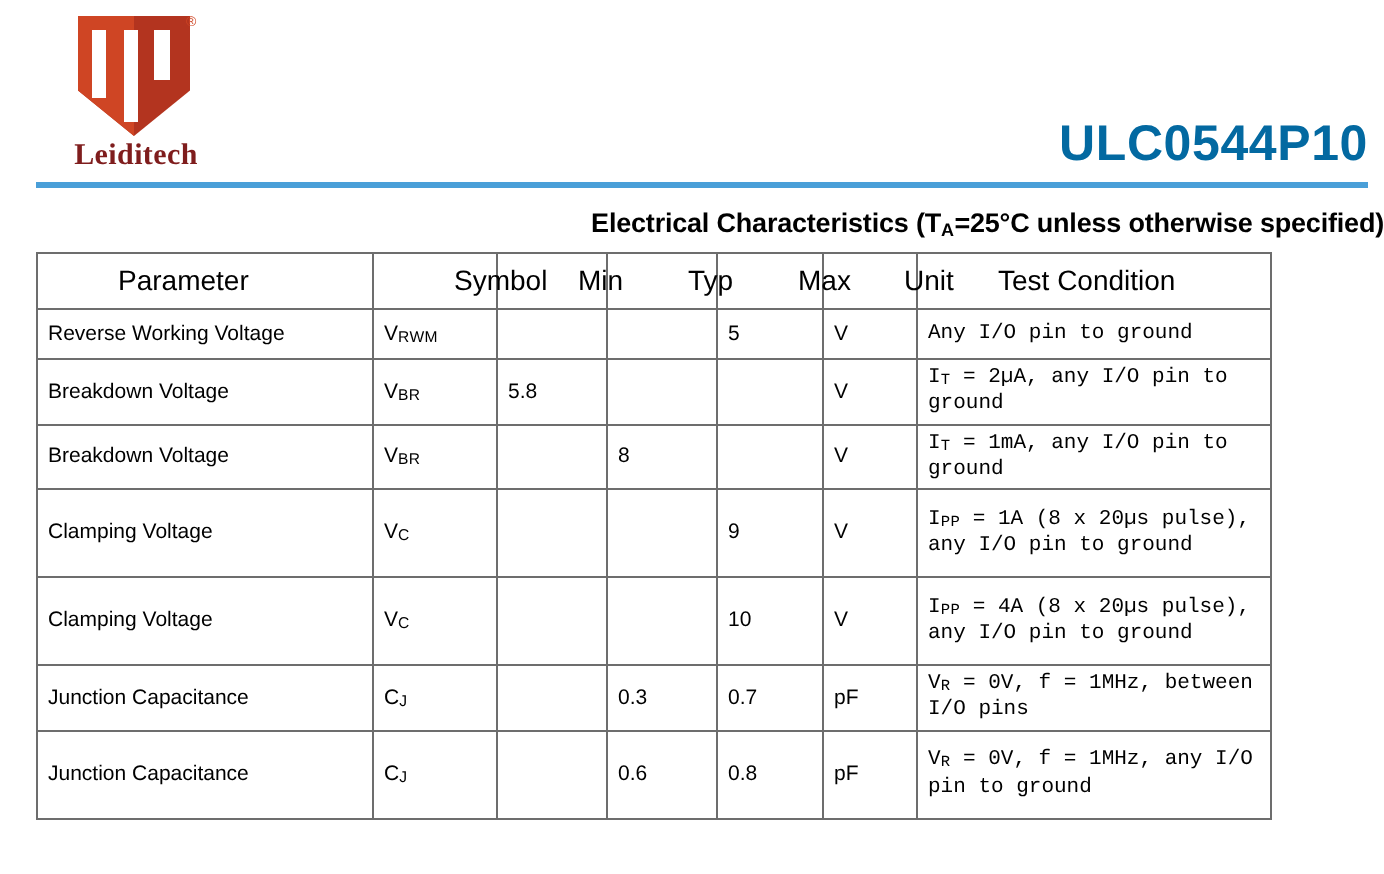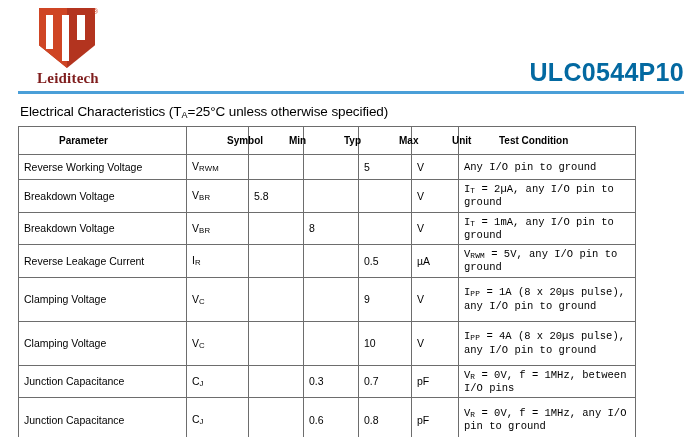--- a/index.html
+++ b/index.html
@@ -107,24 +107,25 @@
     position: absolute;
     left: 18px;
     top: 91px;
     width: 666px;
     height: 3px;
     background: #4a9fd8;
   }
 
   
   .section-heading {
-    margin: 8px 0 6px 20px;
+    margin: 8px 0 6px 10px;
     font-size: 13.5px;
-    font-weight: normal;
+    font-weight: bold;
     letter-spacing: -0.1px;
+    text-align: right;
   }
   .section-heading sub {
     font-size: 9px;
     vertical-align: -2px;
   }
 
   
   .spec-table {
     margin-left: 18px;
     border-collapse: collapse;
@@ -133,22 +134,22 @@
   }
   .spec-table th,
   .spec-table td {
     border: 1px solid #6d6d6d;
     font-size: 10.5px;
     padding: 3px 5px;
     vertical-align: middle;
     line-height: 1.18;
   }
   .spec-table thead th {
-    font-weight: bold;
-    font-size: 10px;
+    font-weight: normal;
+    font-size: 14px;
     height: 21px;
     text-align: left;
     padding-left: 40px;
   }
   .spec-table thead th.c { text-align: left; }
 
   .col-param  { width: 168px; }
   .col-symbol { width: 62px; }
   .col-min    { width: 55px; }
   .col-typ    { width: 55px; }
@@ -237,29 +238,20 @@
       </tr>
       <tr>
         <td class="param">Breakdown Voltage</td>
         <td class="sym">V<sub>BR</sub></td>
         <td class="num"></td>
         <td class="num">8</td>
         <td class="num"></td>
         <td class="unit">V</td>
         <td class="cond">I<sub>T</sub> = 1mA, any I/O pin to ground</td>
       </tr>
-      <tr>
-        <td class="param">Reverse Leakage Current</td>
-        <td class="sym">I<sub>R</sub></td>
-        <td class="num"></td>
-        <td class="num"></td>
-        <td class="num">0.5</td>
-        <td class="unit">µA</td>
-        <td class="cond">V<sub>RWM</sub> = 5V, any I/O pin to ground</td>
-      </tr>
       <tr class="tall">
         <td class="param">Clamping Voltage</td>
         <td class="sym">V<sub>C</sub></td>
         <td class="num"></td>
         <td class="num"></td>
         <td class="num">9</td>
         <td class="unit">V</td>
         <td class="cond">I<sub>PP</sub> = 1A (8 x 20µs pulse), any I/O pin to ground</td>
       </tr>
       <tr class="tall">

